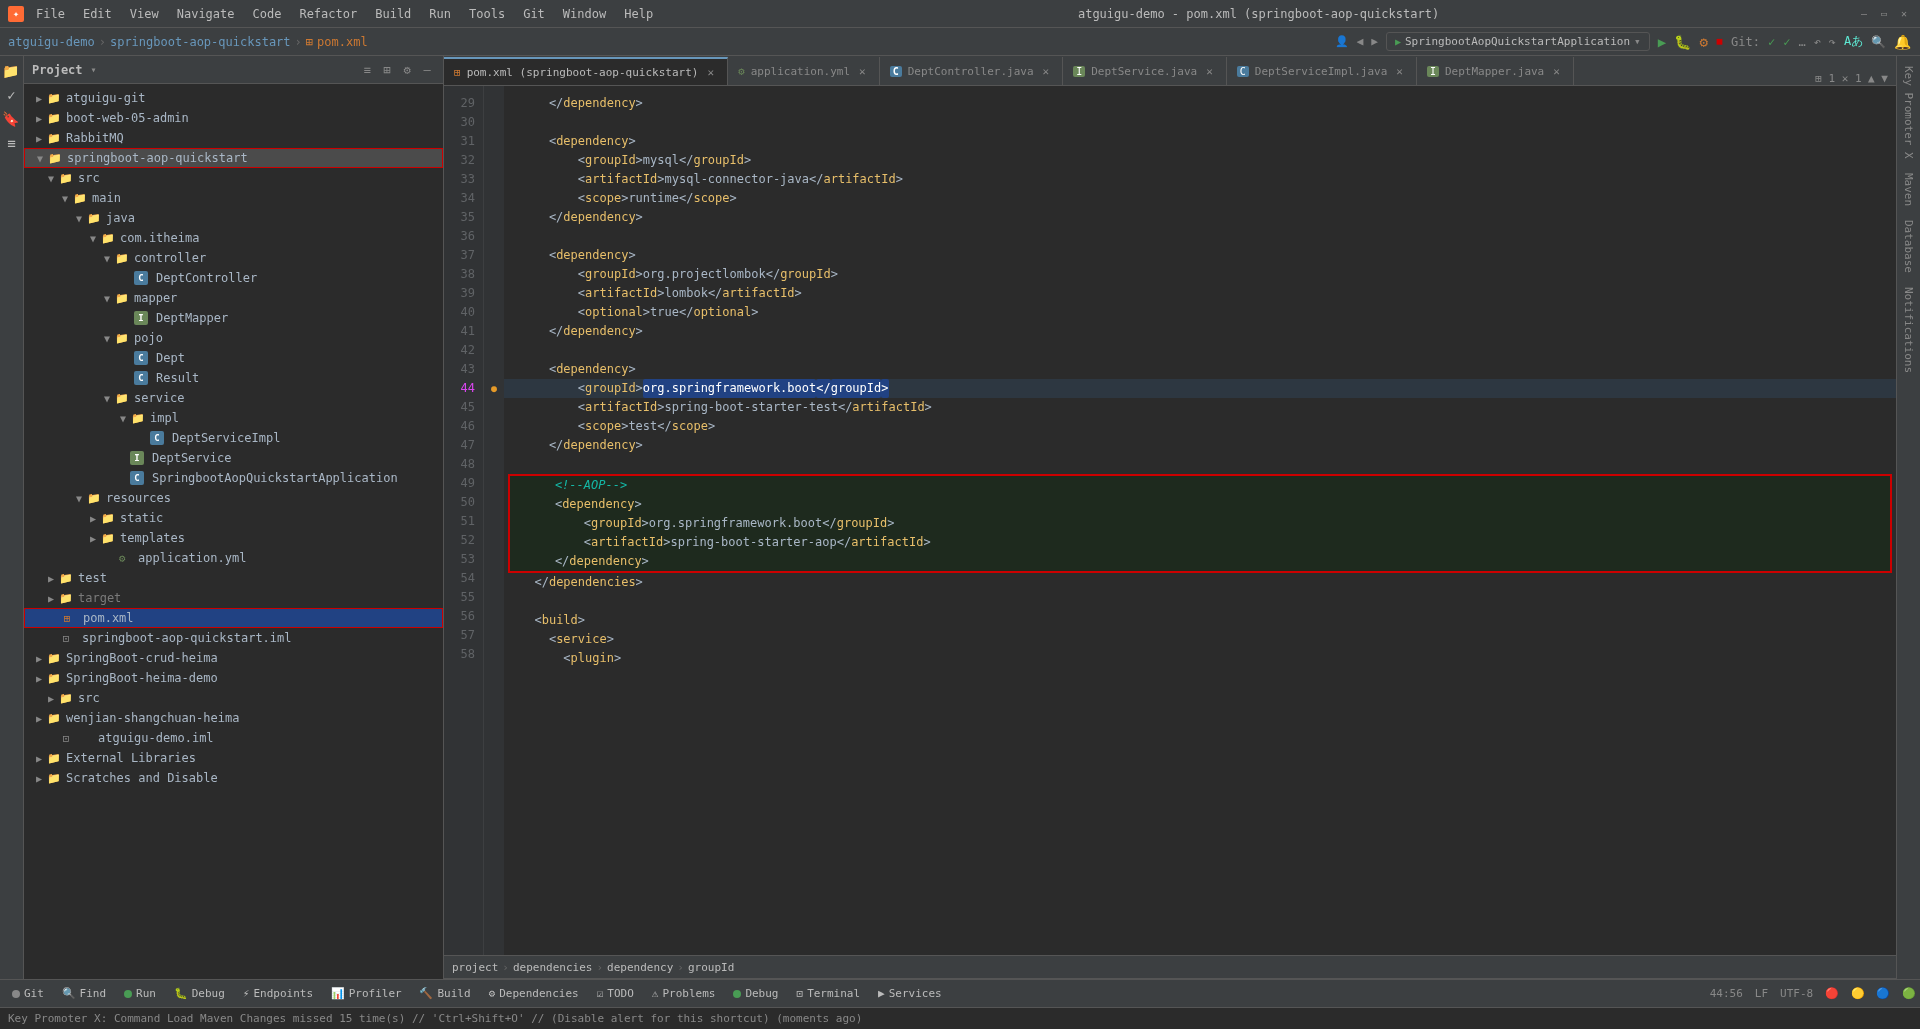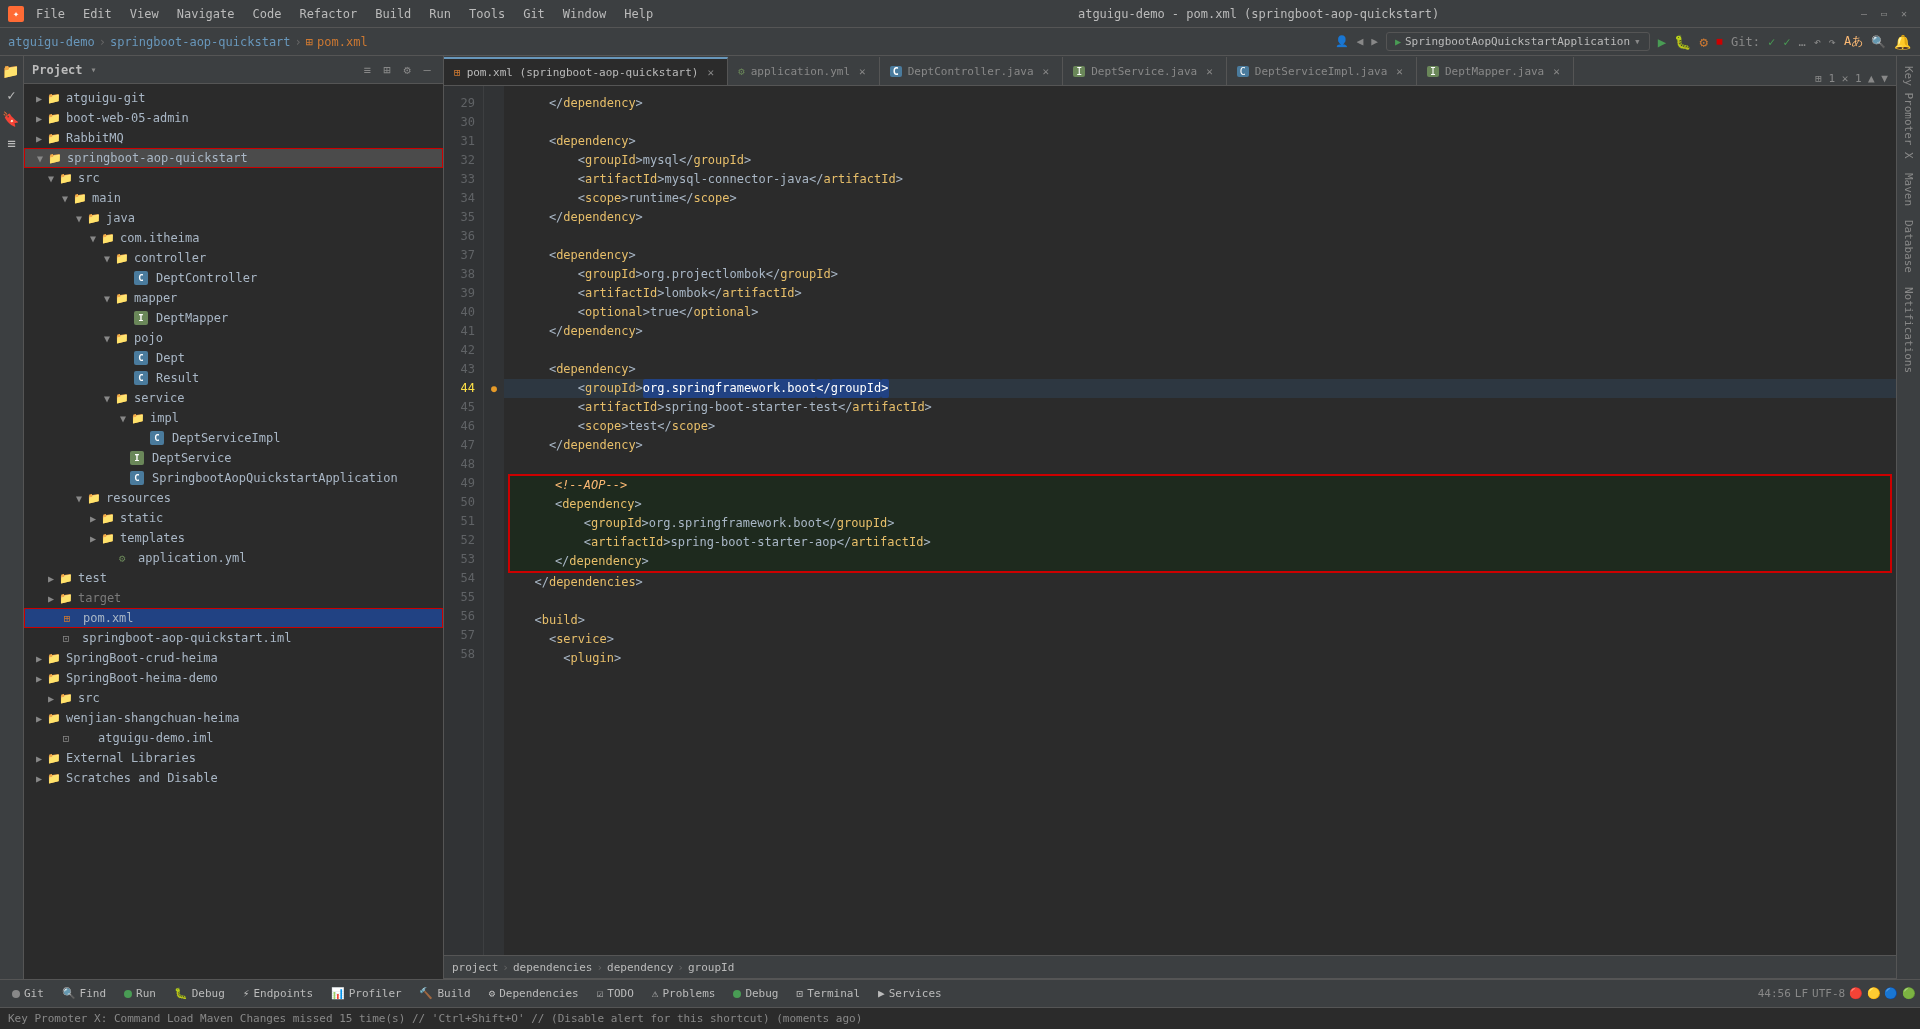--- a/index.html
+++ b/index.html
@@ -65,21 +65,21 @@
     .gutter { width: 20px; background: #313335; flex-shrink: 0; display: flex; flex-direction: column; padding: 8px 0; }
     .gutter-cell { height: 19px; display: flex; align-items: center; justify-content: center; font-size: 10px; color: #888; }
     .code-area { flex: 1; overflow: auto; padding: 8px 0; background: #2b2b2b; }
     .code-line { height: 19px; display: flex; align-items: center; padding: 0 16px; white-space: pre; font-family: 'Consolas', 'Monaco', monospace; font-size: 12px; line-height: 19px; }
     .code-line.highlighted-line { background: #2d3741; }
 
     
     .xml-tag { color: #e8bf6a; }
     .xml-bracket { color: #a9b7c6; }
     .xml-text { color: #a9b7c6; }
-    .xml-comment { color: #fdba74; font-style: italic; }
+    .xml-comment { color: #14b8a6; font-style: italic; }
     .selected-text { background: #214283; color: #fff; border-radius: 2px; }
 
     
     .editor-breadcrumb { background: #3c3f41; height: 24px; display: flex; align-items: center; padding: 0 8px; gap: 4px; border-top: 1px solid #555; border-bottom: 1px solid #555; font-size: 11px; color: #888; flex-shrink: 0; }
     .editor-breadcrumb span { color: #bbb; }
     .editor-breadcrumb .sep { color: #666; }
 
     
     .bottom-toolbar { background: #3c3f41; height: 28px; display: flex; align-items: center; padding: 0 4px; gap: 2px; border-top: 1px solid #555; flex-shrink: 0; }
     .bottom-btn { display: flex; align-items: center; gap: 4px; padding: 2px 8px; color: #bbb; cursor: pointer; border-radius: 3px; font-size: 11px; }
@@ -147,21 +147,21 @@
     <span style="color:#499c54; font-size:14px; cursor:pointer;">▶</span>
     <span style="color:#6897bb; font-size:14px; cursor:pointer;">🐛</span>
     <span style="color:#cc7832; font-size:14px; cursor:pointer;">⚙</span>
     <span style="color:#cc0000; font-size:14px; cursor:pointer;">⏹</span>
     <span style="color:#888; font-size:12px;">Git:</span>
     <span style="color:#499c54; font-size:12px;">✓</span>
     <span style="color:#499c54; font-size:12px;">✓</span>
     <span style="color:#888; font-size:12px;">…</span>
     <span style="color:#888; font-size:12px; cursor:pointer;">↶</span>
     <span style="color:#888; font-size:12px; cursor:pointer;">↷</span>
-    <span style="color:#fdba74; font-size:12px;">Aあ</span>
+    <span style="color:#5eead4; font-size:12px;">Aあ</span>
     <span style="color:#888; font-size:12px; cursor:pointer;">🔍</span>
     <span style="color:#e69a28; font-size:14px;">🔔</span>
   </div>
 </div>
 
 <div class="main-area">
 
   <div class="left-icons">
     <div class="side-icon active" title="Project">📁</div>
     <div class="side-icon" title="Commit">✓</div>
@@ -478,21 +478,21 @@
         <div class="line-num">34</div>
         <div class="line-num">35</div>
         <div class="line-num">36</div>
         <div class="line-num">37</div>
         <div class="line-num">38</div>
         <div class="line-num">39</div>
         <div class="line-num">40</div>
         <div class="line-num">41</div>
         <div class="line-num">42</div>
         <div class="line-num">43</div>
-        <div class="line-num" style="color:#fde047;">44</div>
+        <div class="line-num" style="color:#d946ef;">44</div>
         <div class="line-num">45</div>
         <div class="line-num">46</div>
         <div class="line-num">47</div>
         <div class="line-num">48</div>
         <div class="line-num">49</div>
         <div class="line-num">50</div>
         <div class="line-num">51</div>
         <div class="line-num">52</div>
         <div class="line-num">53</div>
         <div class="line-num">54</div>
@@ -717,21 +717,21 @@
     <span>Debug</span>
   </div>
   <div class="bottom-btn">
     <span>⊡</span>
     <span>Terminal</span>
   </div>
   <div class="bottom-btn">
     <span>▶</span>
     <span>Services</span>
   </div>
-  <div style="margin-left:auto; display:flex; align-items:center; gap:4px; color:#888; font-size:11px;">
+  <div style="margin-left:auto; display:flex; align-items:center; gap:12px; color:#888; font-size:11px;">
     <span>44:56</span>
     <span>LF</span>
     <span>UTF-8</span>
     <span>🔴</span>
     <span>🟡</span>
     <span>🔵</span>
     <span>🟢</span>
   </div>
 </div>
 

